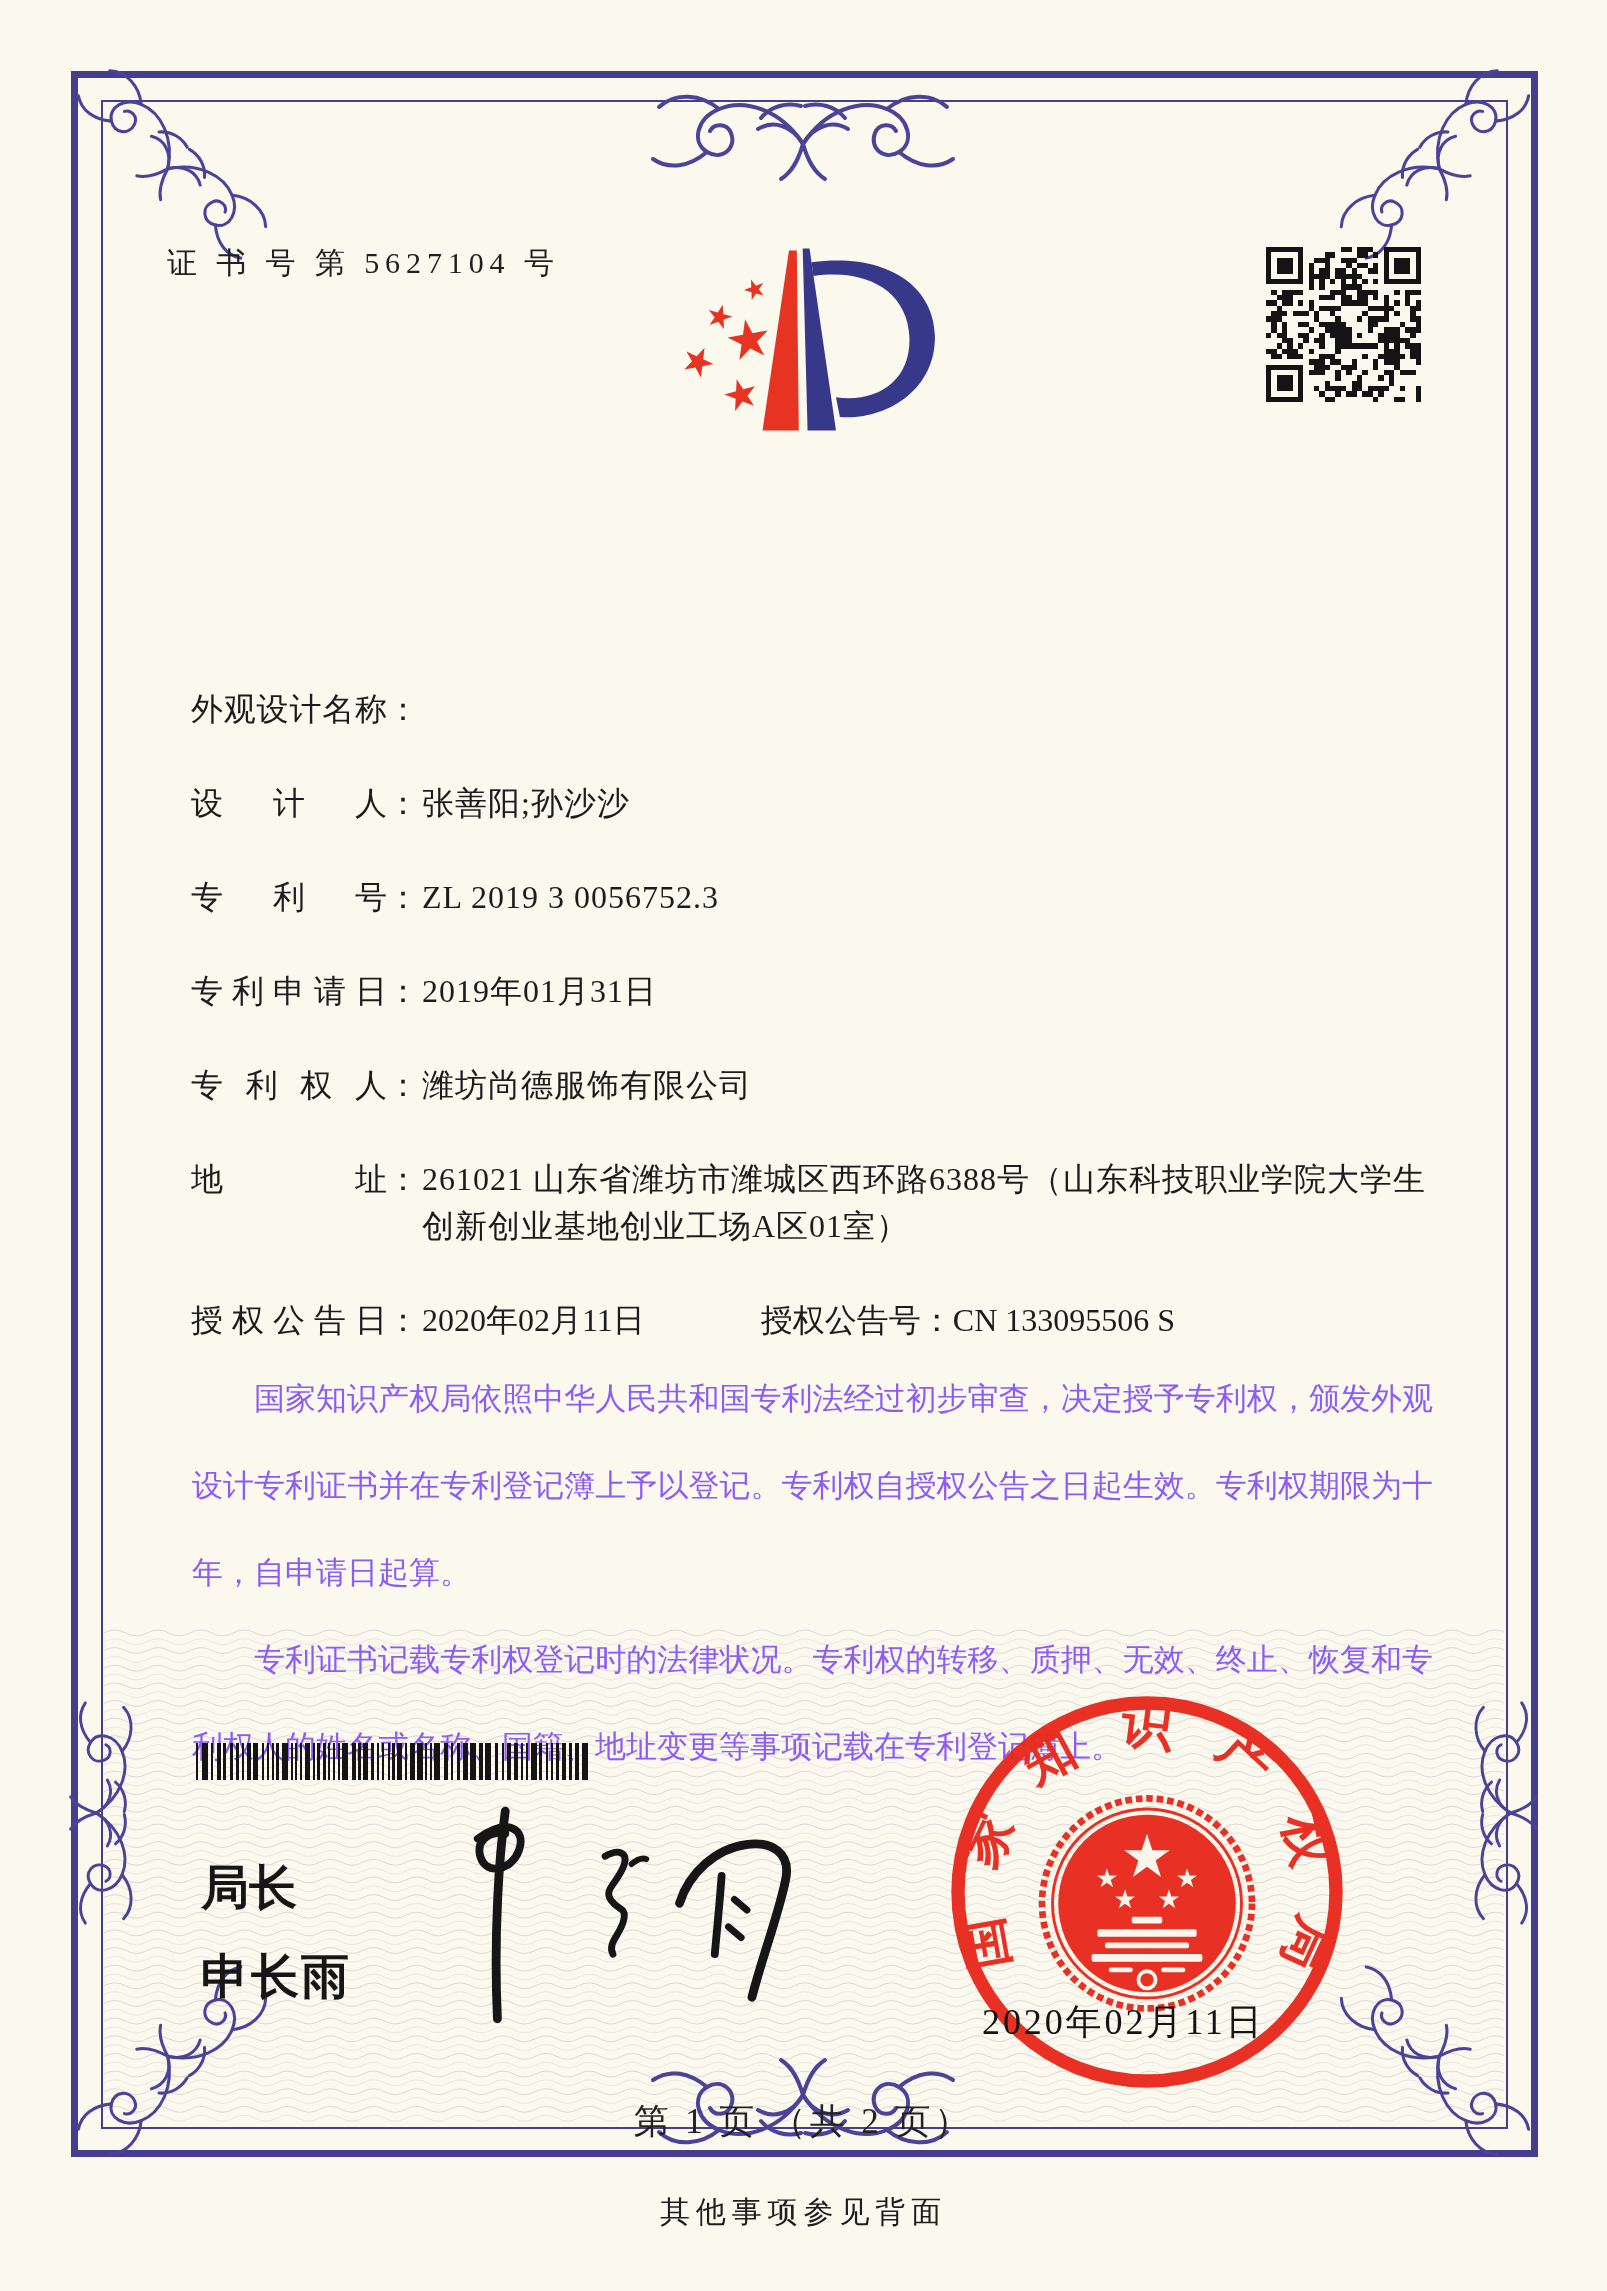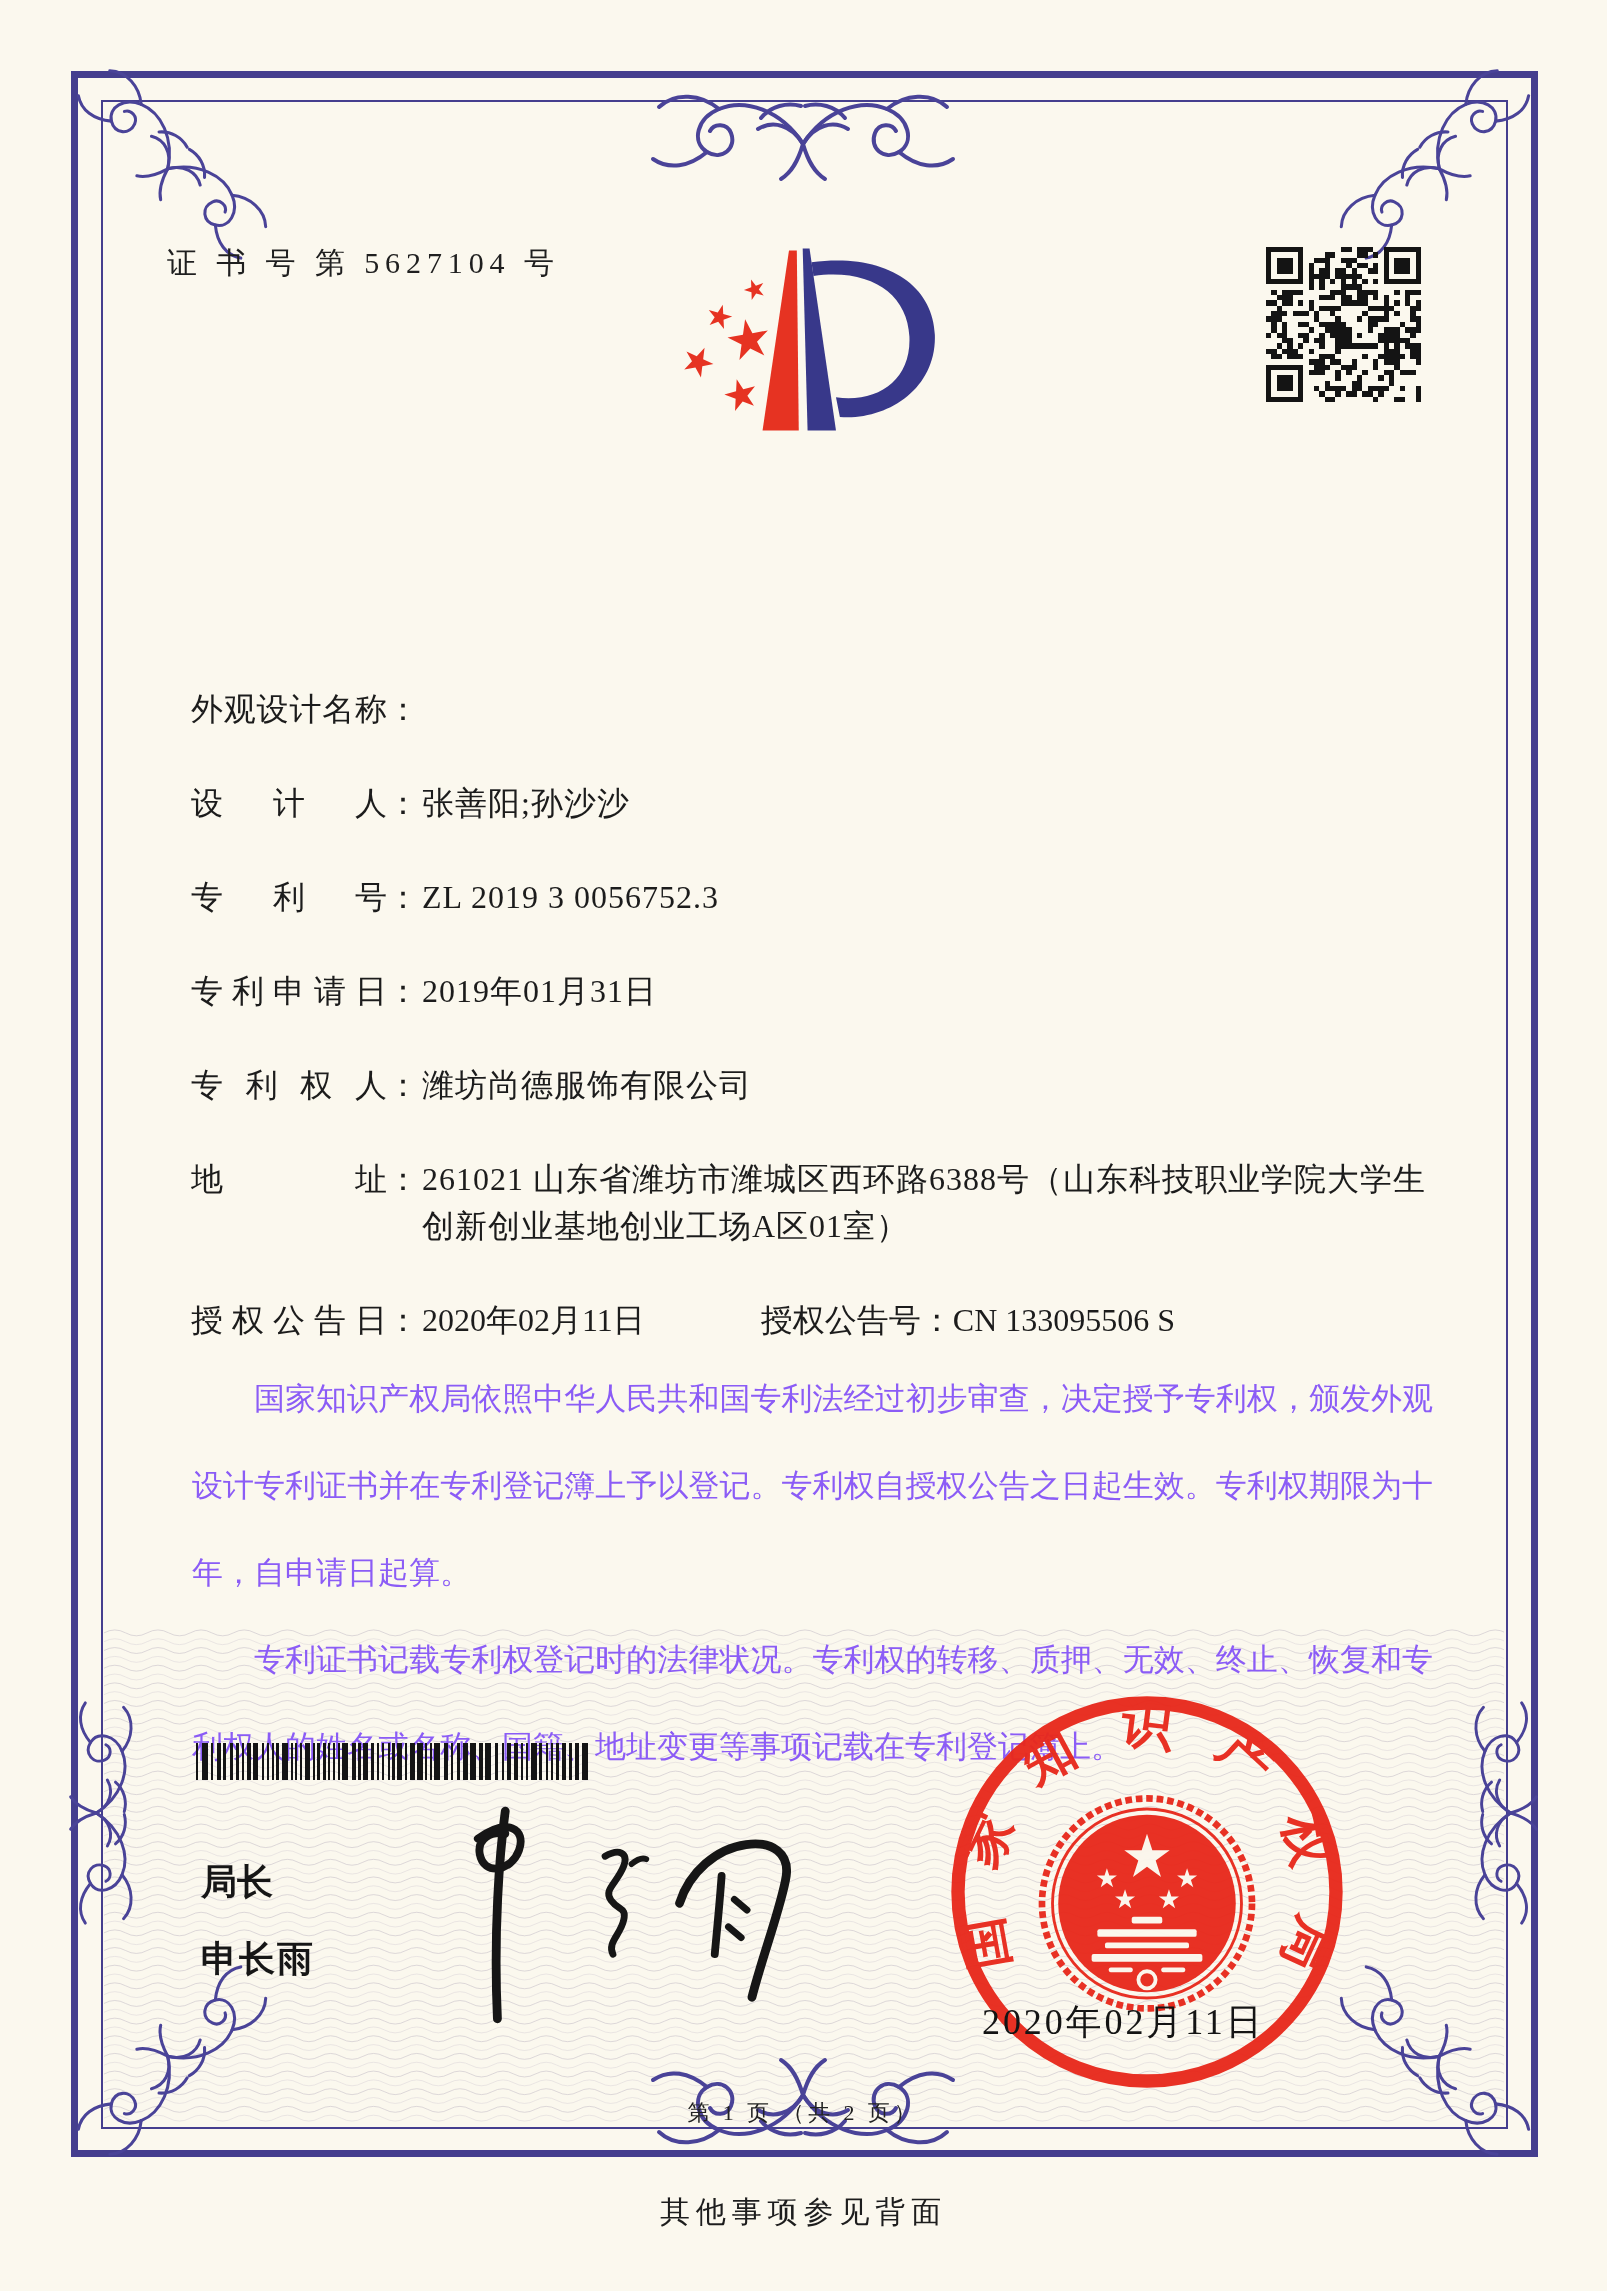--- a/index.html
+++ b/index.html
@@ -73,31 +73,31 @@
   .waves{position:absolute;left:104px;top:1627px;width:1400px;height:498px;z-index:1;}
 
   
   .barcode{
     position:absolute;left:196px;top:1743px;height:37px;z-index:4;
     display:flex;align-items:stretch;
   }
   .barcode div{background:#141414;}
   .signer{position:absolute;left:201px;top:1864px;z-index:4;
     font-family:"Liberation Sans", sans-serif;font-weight:bold;
-    font-size:36px;color:#161616;line-height:1;}
+    font-size:48px;color:#161616;line-height:1;}
   .signer .name{margin-top:41px;letter-spacing:2px;}
   .signature{position:absolute;left:423px;top:1805px;width:421px;height:221px;z-index:4;}
   .seal{position:absolute;left:937px;top:1682px;width:420px;height:420px;z-index:4;opacity:.96;}
   .seal-date{
     position:absolute;left:982px;top:1998px;z-index:5;
     font-size:36px;letter-spacing:2.9px;color:#141414;white-space:nowrap;
   }
   .page-footer{
     position:absolute;left:0;right:0;top:2098px;z-index:4;
-    text-align:center;font-size:22px;letter-spacing:3.9px;color:#222;
+    text-align:center;font-size:35px;letter-spacing:3.9px;color:#222;
   }
   .back-note{
     position:absolute;left:0;right:0;top:2192px;z-index:4;
     text-align:center;font-size:30px;letter-spacing:5.9px;color:#1d1d1d;
   }
 </style>
 </head>
 <body>
 
 <div class="page">

